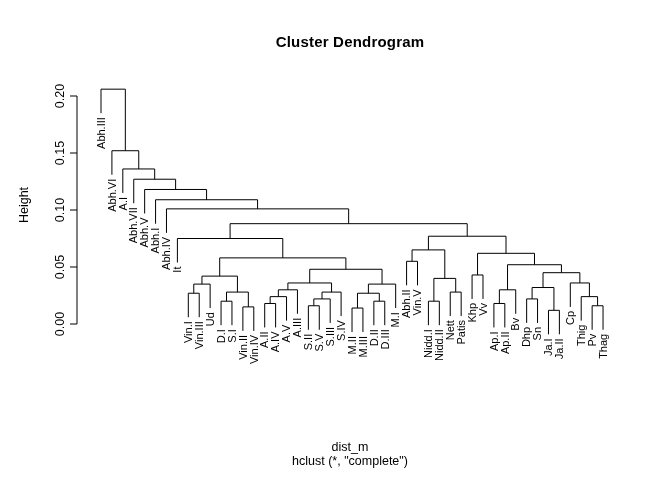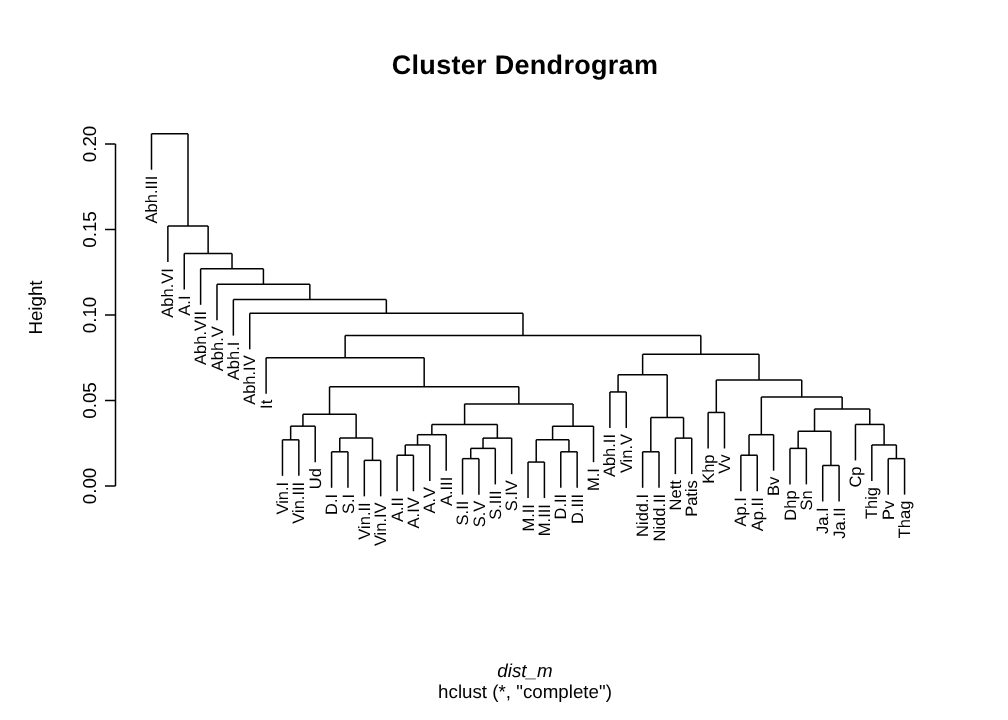--- a/index.html
+++ b/index.html
@@ -3,26 +3,26 @@
 <meta charset="utf-8">
 <style>
   html,body{margin:0;padding:0;}
   body{
     width:672px;height:480px;position:relative;background:#ffffff;
     font-family:"Liberation Sans","DejaVu Sans",sans-serif;color:#000;
     overflow:hidden;
   }
   .title{
     position:absolute;left:77px;top:33px;width:546px;text-align:center;
-    font-size:18px;font-weight:bold;letter-spacing:.2px;
+    font-size:15px;font-weight:bold;letter-spacing:.2px;
   }
   .xlab{
     position:absolute;left:77px;width:546px;text-align:center;font-size:12.5px;
   }
-  .xlab.l1{top:440px;font-style:italic;}
+  .xlab.l1{top:440px;}
   .xlab.l2{top:454px;}
   .ylab{
     position:absolute;left:4px;top:198px;width:40px;text-align:center;
     font-size:12.5px;transform:rotate(-90deg);transform-origin:center center;
   }
   svg{position:absolute;left:0;top:0;}
   svg text{font-family:"Liberation Sans","DejaVu Sans",sans-serif;fill:#000;}
 </style>
 </head>
 <body>

